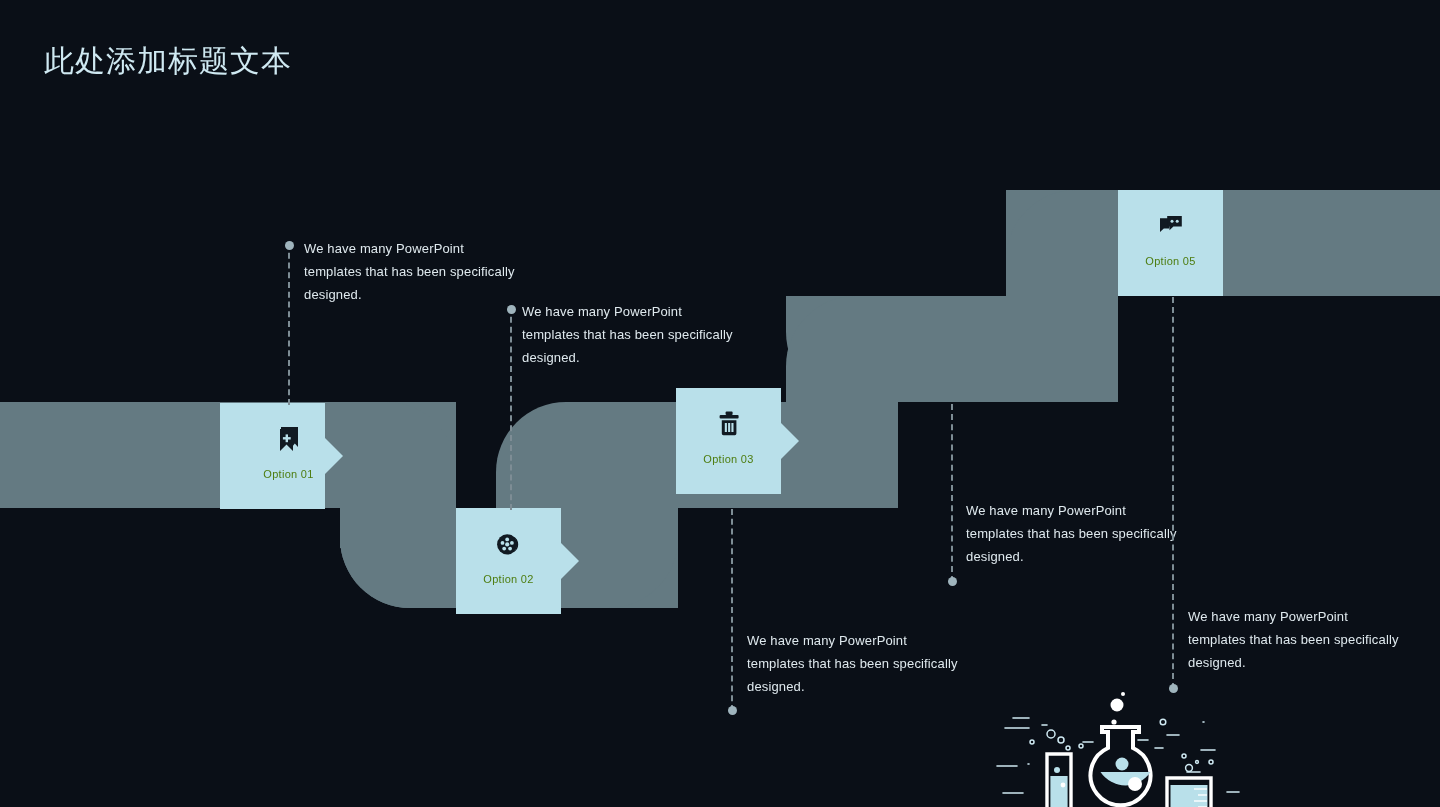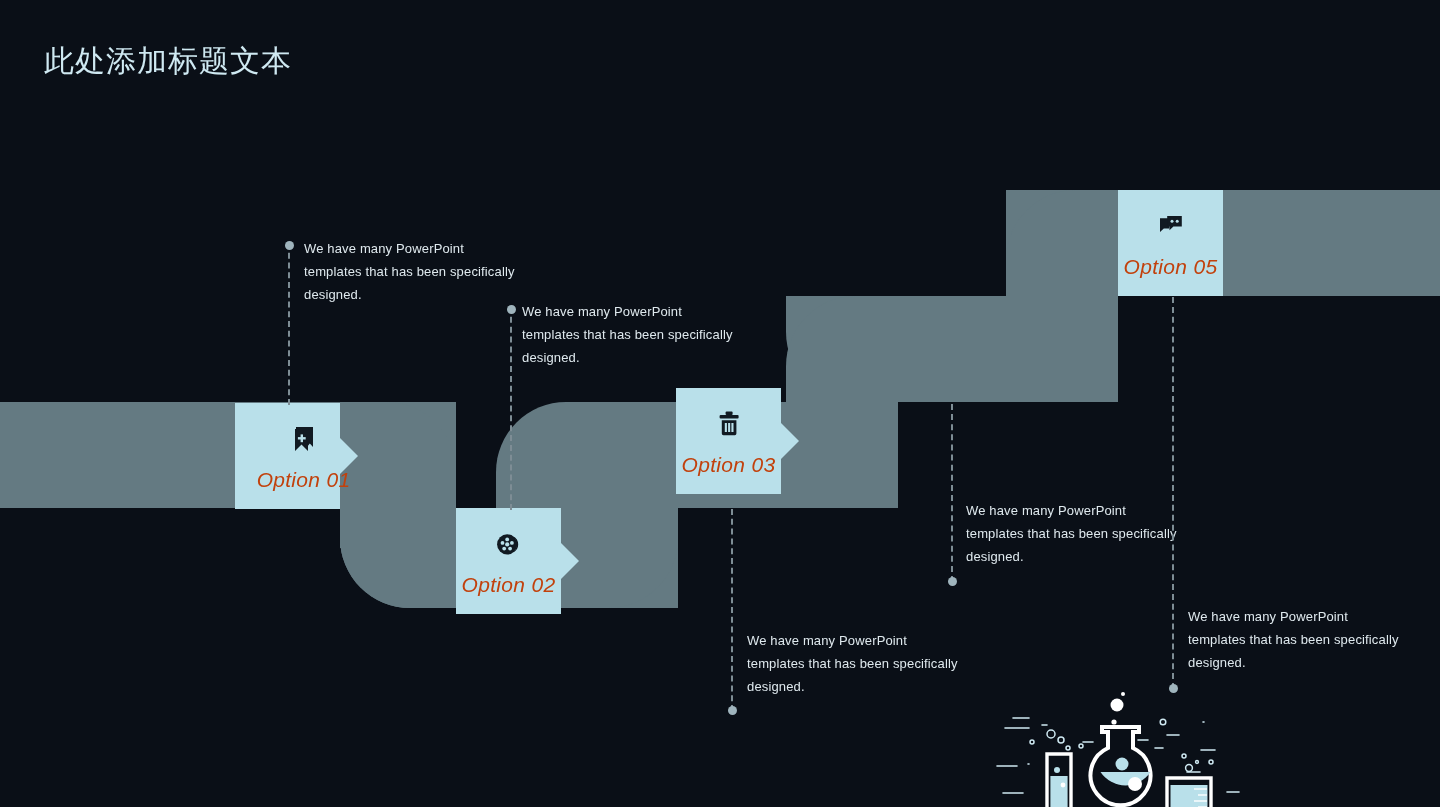--- a/index.html
+++ b/index.html
@@ -31,23 +31,22 @@
     background:#b9e0ea;
     display:flex; flex-direction:column; align-items:center;
     justify-content:flex-start;
   }
   .card .ico {
     margin-top:18px; width:36px; height:36px;
     display:flex; align-items:center; justify-content:center;
   }
   .card .ico svg { display:block; }
   .card .clabel {
-    margin-top:11px; font-size:21px; color:#c2410c; letter-spacing:.3px;
+    margin-top:11px; font-size:11px; color:#4d7c0f; letter-spacing:.3px;
     white-space:nowrap;
-    font-style:italic;
   }
   
   .notch {
     position:absolute; left:100%; top:50%; transform:translateY(-50%);
     width:0; height:0;
     border-top:18px solid transparent;
     border-bottom:18px solid transparent;
     border-left:18px solid #b9e0ea;
   }
 
@@ -110,21 +109,21 @@
     <path d="M340,508 h338 v100 H410 a70,70 0 0 1 -70,-70 Z" fill="#647a82"></path>
     <path d="M340,508 h338 v30 a70,70 0 0 1 -70,70 H410 a70,70 0 0 1 -70,-70 Z" fill="#647a82"></path>
     <rect x="340" y="508" width="338" height="40" fill="#647a82"></rect>
 
     <path d="M340,402 h46 a70,70 0 0 1 70,70 v76 h-116 Z" fill="#647a82"></path>
 
     <rect x="0" y="402" width="456" height="106" fill="#647a82"></rect>
     <path d="M386,402 h0 a70,70 0 0 1 70,70 v36 h-70 Z" fill="#647a82"></path>
   </svg>
 
-  <div class="card" style="left:235px; top:403px;padding-left:32px;">
+  <div class="card" style="left:220px; top:403px;padding-left:32px;">
     <span class="ico">
       <svg width="34" height="34" viewBox="0 0 34 34">
         <path d="M9 5 h13 v2 h-13 z" fill="#111a22"></path>
         <path d="M20 5 h6 v20 l-3.2-3.4 L20 25 Z" fill="#111a22"></path>
         <path d="M8 7 h13 v22 l-6.5-6.6 L8 29 Z" fill="#111a22"></path>
         <rect x="13.6" y="12.4" width="2.4" height="7.8" fill="#b9e0ea"></rect>
         <rect x="10.9" y="15.1" width="7.8" height="2.4" fill="#b9e0ea"></rect>
       </svg>
     </span>
     <span class="clabel">Option 01</span>

